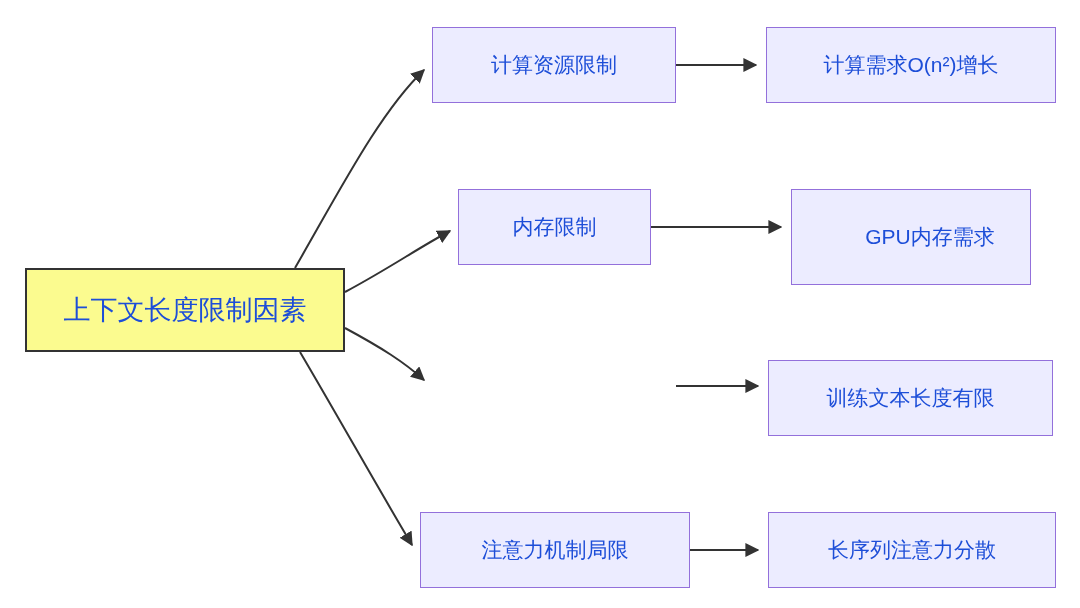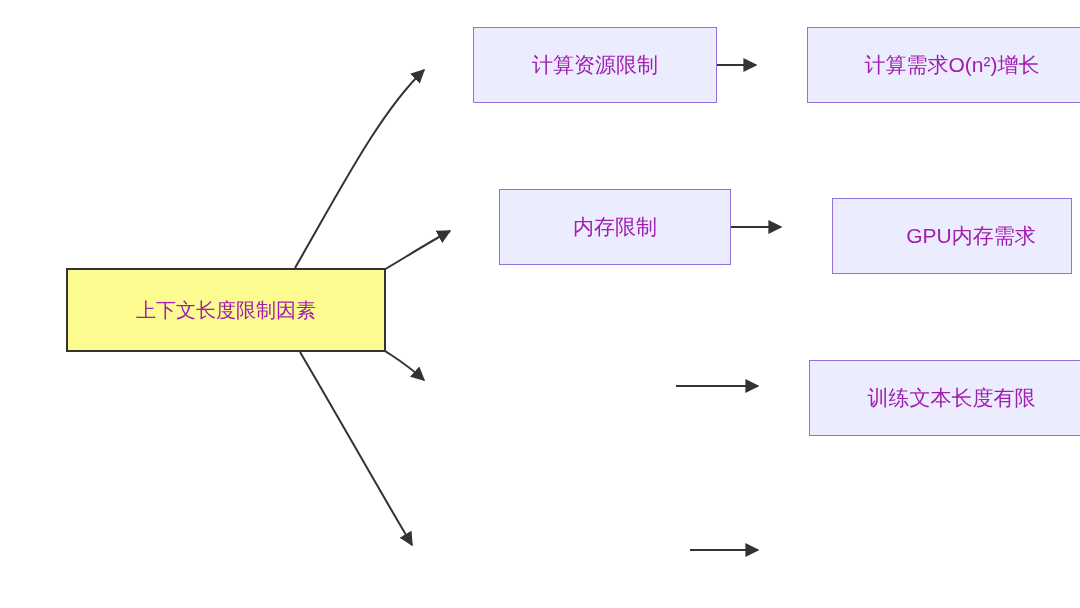--- a/index.html
+++ b/index.html
@@ -22,38 +22,37 @@
     width: 1080px;
     height: 608px;
   }
   .node {
     position: absolute;
     display: flex;
     align-items: center;
     justify-content: center;
     box-sizing: border-box;
     font-size: 21px;
-    color: #a21caf;
+    color: #1d4ed8;
     text-align: center;
     background: #ECECFF;
     border: 1px solid #9370DB;
     white-space: nowrap;
-    margin-left: 41px;
   }
   .node.root {
     background: #FBFB8F;
     border: 2px solid #333333;
-    font-size: 20px;
+    font-size: 27px;
   }
   
   .n-root  { left: 25px;  top: 268px; width: 320px; height: 84px; }
   .n-mid1  { left: 432px; top: 27px;  width: 244px; height: 76px; }
   .n-leaf1 { left: 766px; top: 27px;  width: 290px; height: 76px; }
-  .n-mid2  { left: 458px; top: 189px; width: 232px; height: 76px; }
-  .n-leaf2 { left: 791px; top: 198px; width: 240px; height: 76px; padding-left: 38px; }
+  .n-mid2  { left: 458px; top: 189px; width: 193px; height: 76px; }
+  .n-leaf2 { left: 791px; top: 189px; width: 240px; height: 96px; padding-left: 38px; }
   .n-mid3  { left: 432px; top: 348px; width: 244px; height: 76px; }
   .n-leaf3 { left: 768px; top: 360px; width: 285px; height: 76px; }
   .n-mid4  { left: 420px; top: 512px; width: 270px; height: 76px; }
   .n-leaf4 { left: 768px; top: 512px; width: 288px; height: 76px; }
 </style>
 </head>
 <body>
 
 <div class="canvas">
 
@@ -78,14 +77,16 @@
   <div class="node root n-root">上下文长度限制因素</div>
 
   <div class="node n-mid1">计算资源限制</div>
   <div class="node n-leaf1">计算需求O(n²)增长</div>
 
   <div class="node n-mid2">内存限制</div>
   <div class="node n-leaf2">GPU内存需求</div>
 
   <div class="node n-leaf3">训练文本长度有限</div>
 
+  <div class="node n-mid4">注意力机制局限</div>
+  <div class="node n-leaf4">长序列注意力分散</div>
 
 </div>
 
 </body></html>

